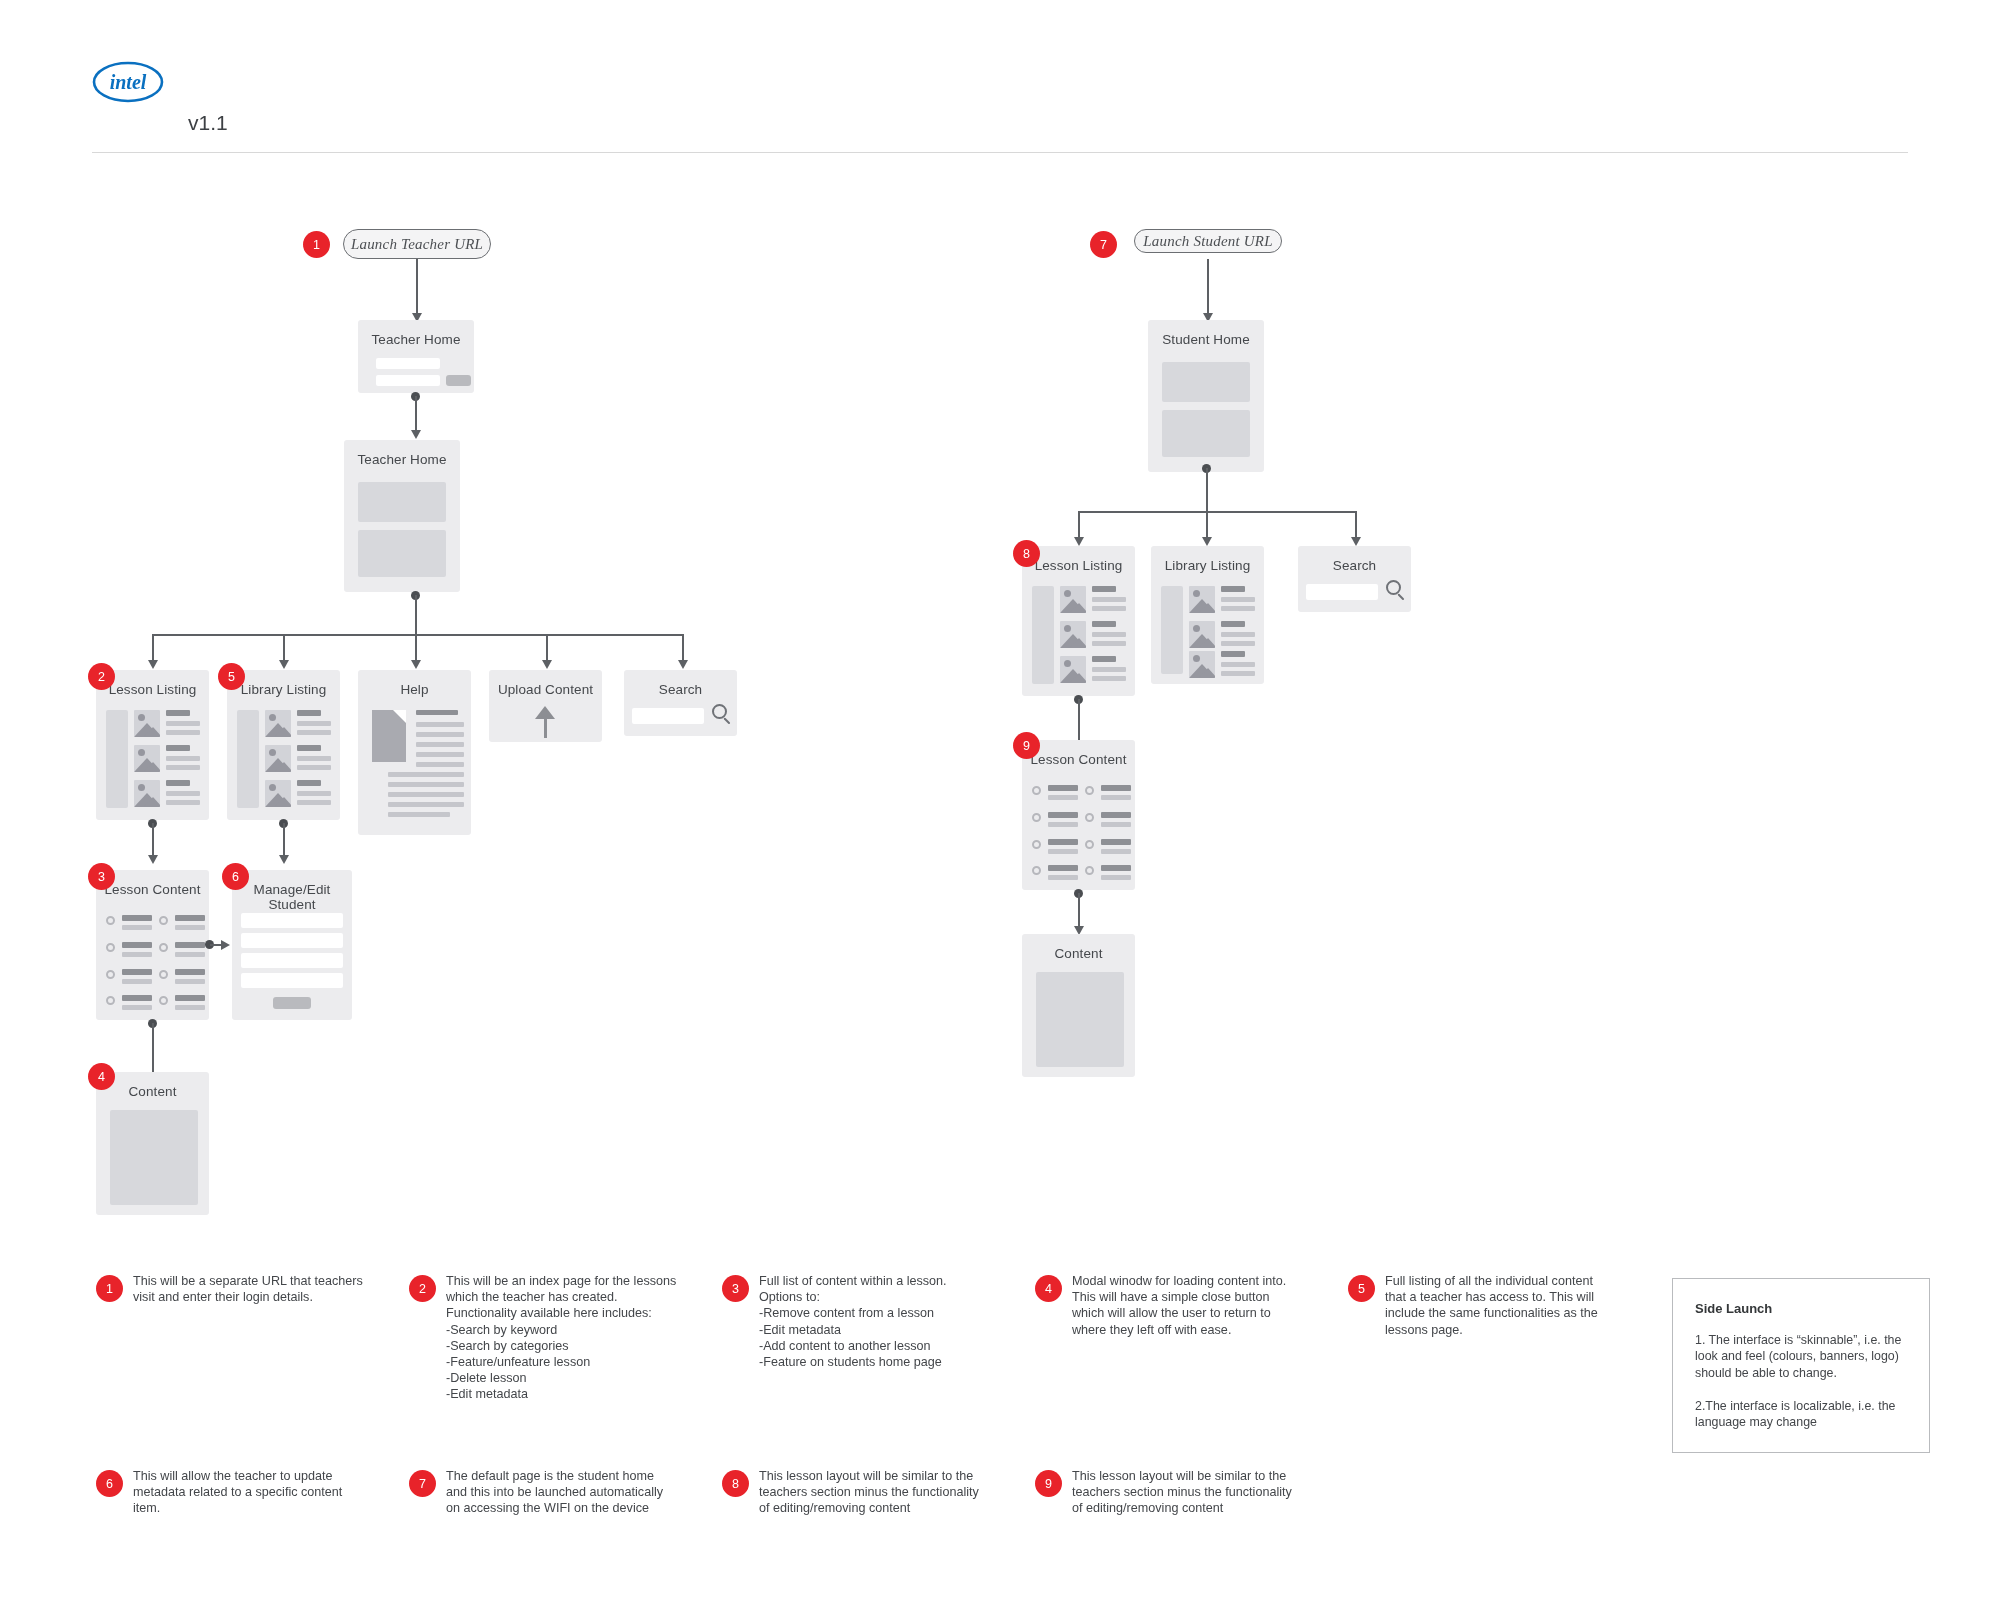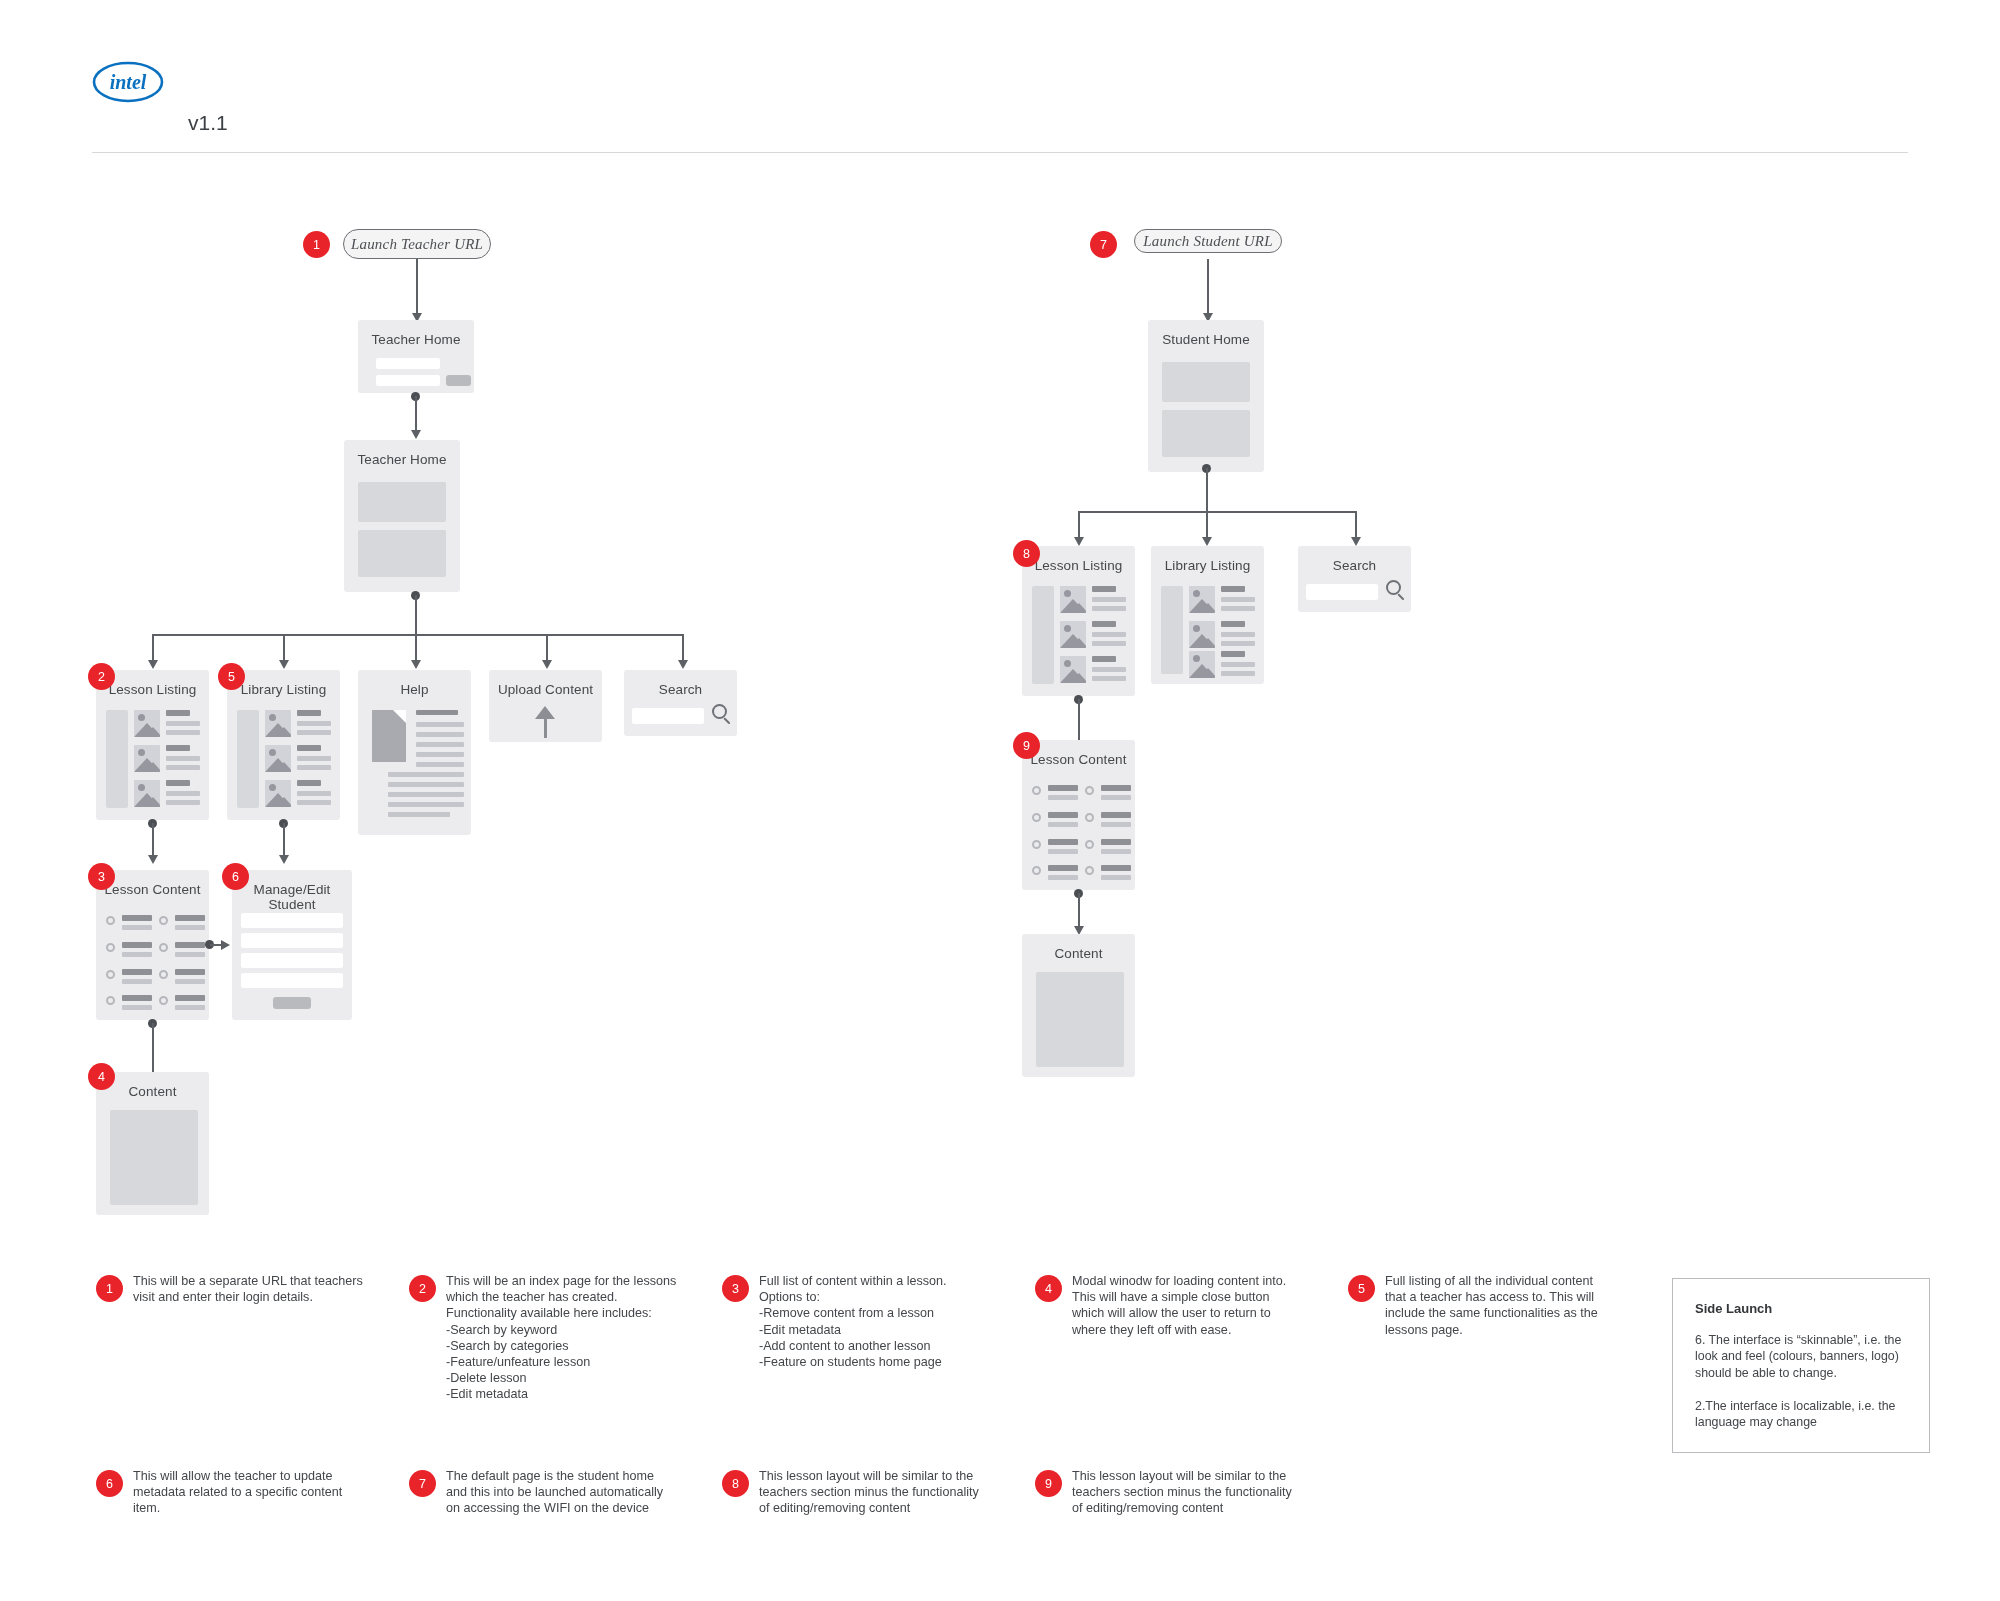--- a/index.html
+++ b/index.html
@@ -528,15 +528,15 @@
   <div class="note-badge">8</div>
   <div class="note-text">This lesson layout will be similar to the teachers section minus the functionality of editing/removing content</div>
 </div>
 <div class="note" style="left:1035px; top:1470px;">
   <div class="note-badge">9</div>
   <div class="note-text">This lesson layout will be similar to the teachers section minus the functionality of editing/removing content</div>
 </div>
 
 <div id="side-notes">
   <div id="side-notes-title">Side Launch</div>
-  <div class="side-note-body" style="top:53px;">6. The interface is “skinnable”, i.e. the look and feel (colours, banners, logo) should be able to change.</div>
+  <div class="side-note-body" style="top:53px;">1. The interface is “skinnable”, i.e. the look and feel (colours, banners, logo) should be able to change.</div>
   <div class="side-note-body" style="top:119px;">2.The interface is localizable, i.e. the language may change</div>
 </div>
 
 </body></html>

